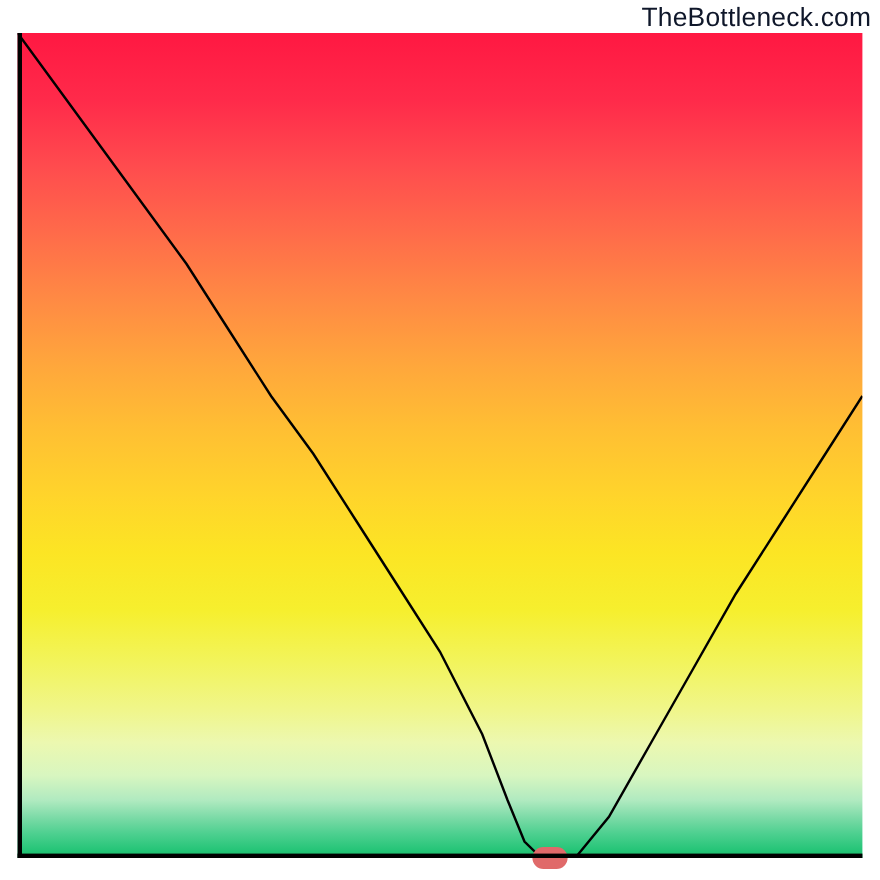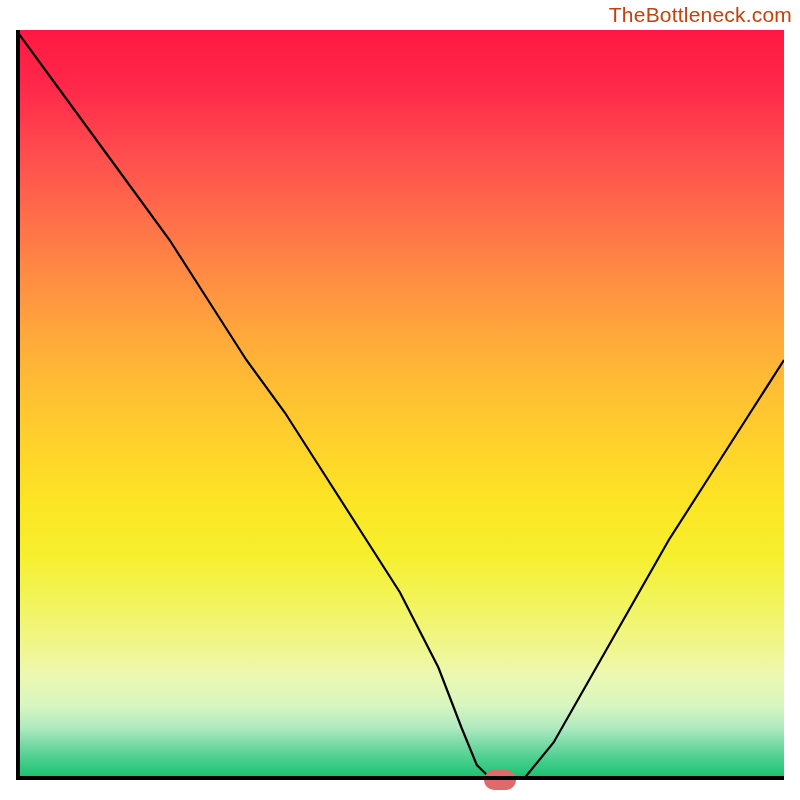--- a/index.html
+++ b/index.html
@@ -13,22 +13,22 @@
   }
   .container {
     position: relative;
     width: 800px;
     height: 800px;
   }
   .watermark {
     position: absolute;
     top: 3px;
     right: 8px;
-    font-size: 21px;
-    color: #c2410c;
+    font-size: 24px;
+    color: #0f172a;
     font-weight: 500;
     letter-spacing: 0.2px;
     z-index: 10;
   }
   .plot-area {
     position: absolute;
     left: 16px;
     top: 30px;
     width: 768px;
     height: 750px;

